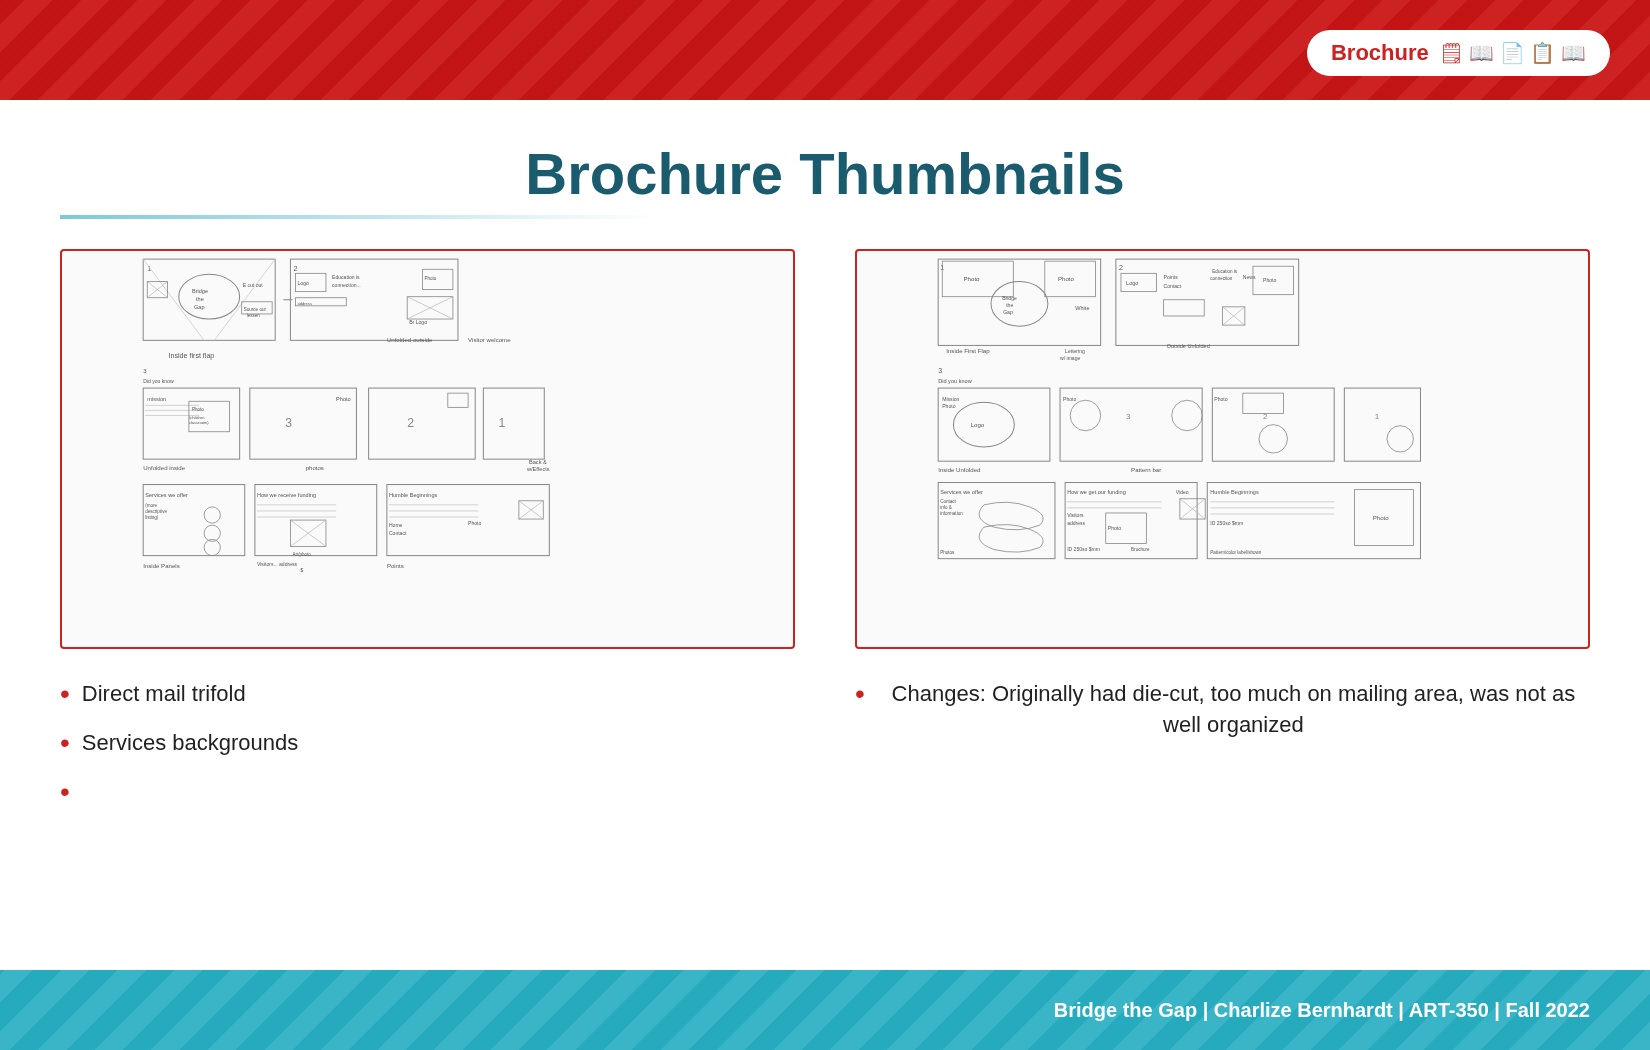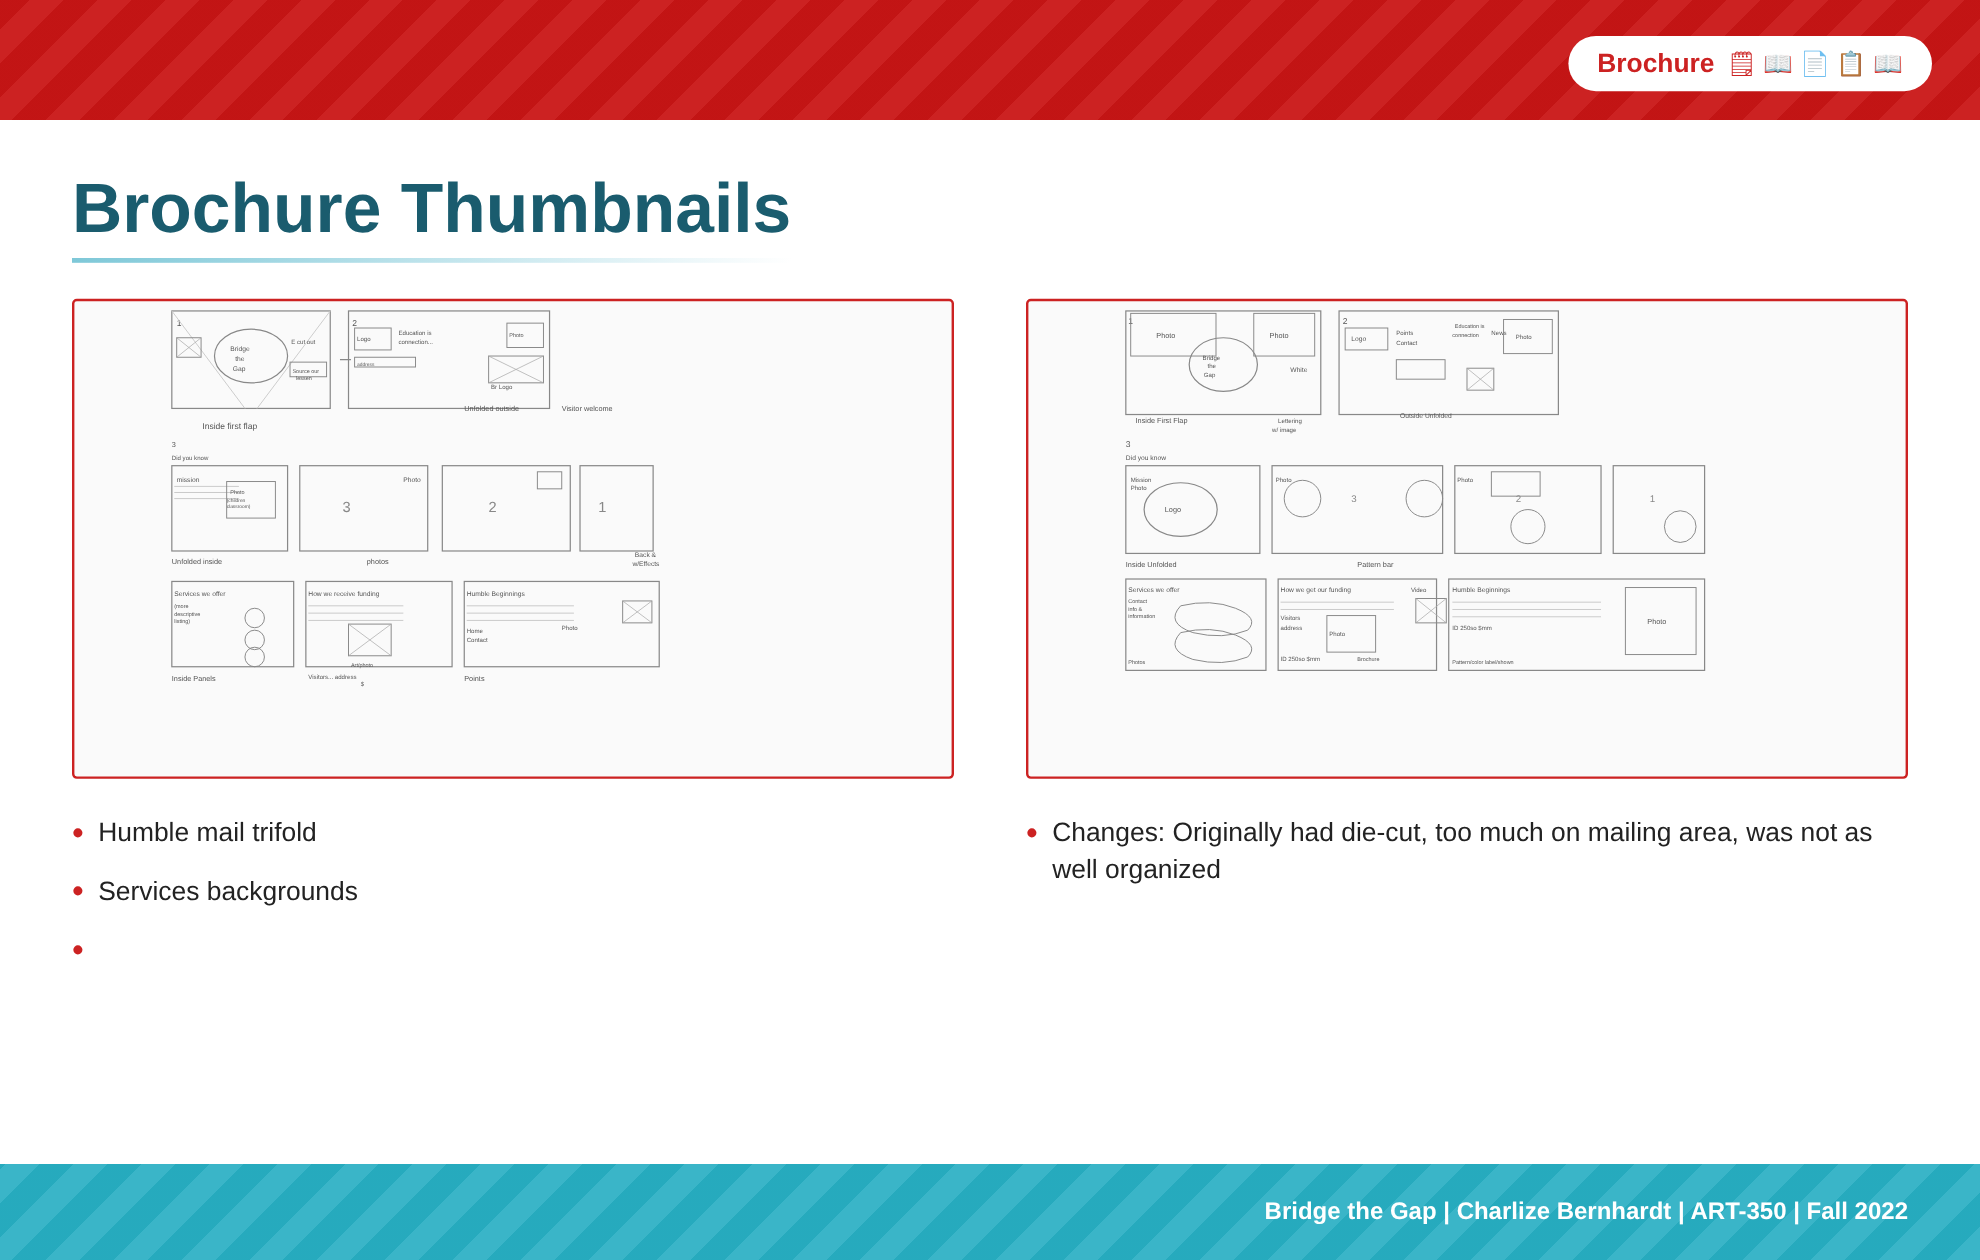--- a/index.html
+++ b/index.html
@@ -57,20 +57,21 @@
       font-size: 20px;
     }
 
     
     .main-content {
       position: absolute;
       top: 100px;
       left: 0; right: 0;
       bottom: 80px;
       padding: 40px 60px 8px 60px;
+      text-align: center;
     }
 
     
     .page-title {
       font-size: 58px;
       font-weight: 900;
       color: #1a5c6e;
       margin-bottom: 8px;
     }
     .title-underline {
@@ -409,21 +410,21 @@
         <text x="278" y="298" font-size="4.5" fill="#555">Pattern/color label/shown</text>
       </svg>
     </div>
   </div>
 
   <div class="bullets-row">
 
     <div class="bullets-col">
       <div class="bullet-item">
         <span class="bullet-dot">•</span>
-        <span>Humble mail trifold</span>
+        <span>Direct mail trifold</span>
       </div>
       <div class="bullet-item">
         <span class="bullet-dot">•</span>
         <span>Services backgrounds</span>
       </div>
       <div class="bullet-item">
         <span class="bullet-dot">•</span>
       </div>
     </div>
 

